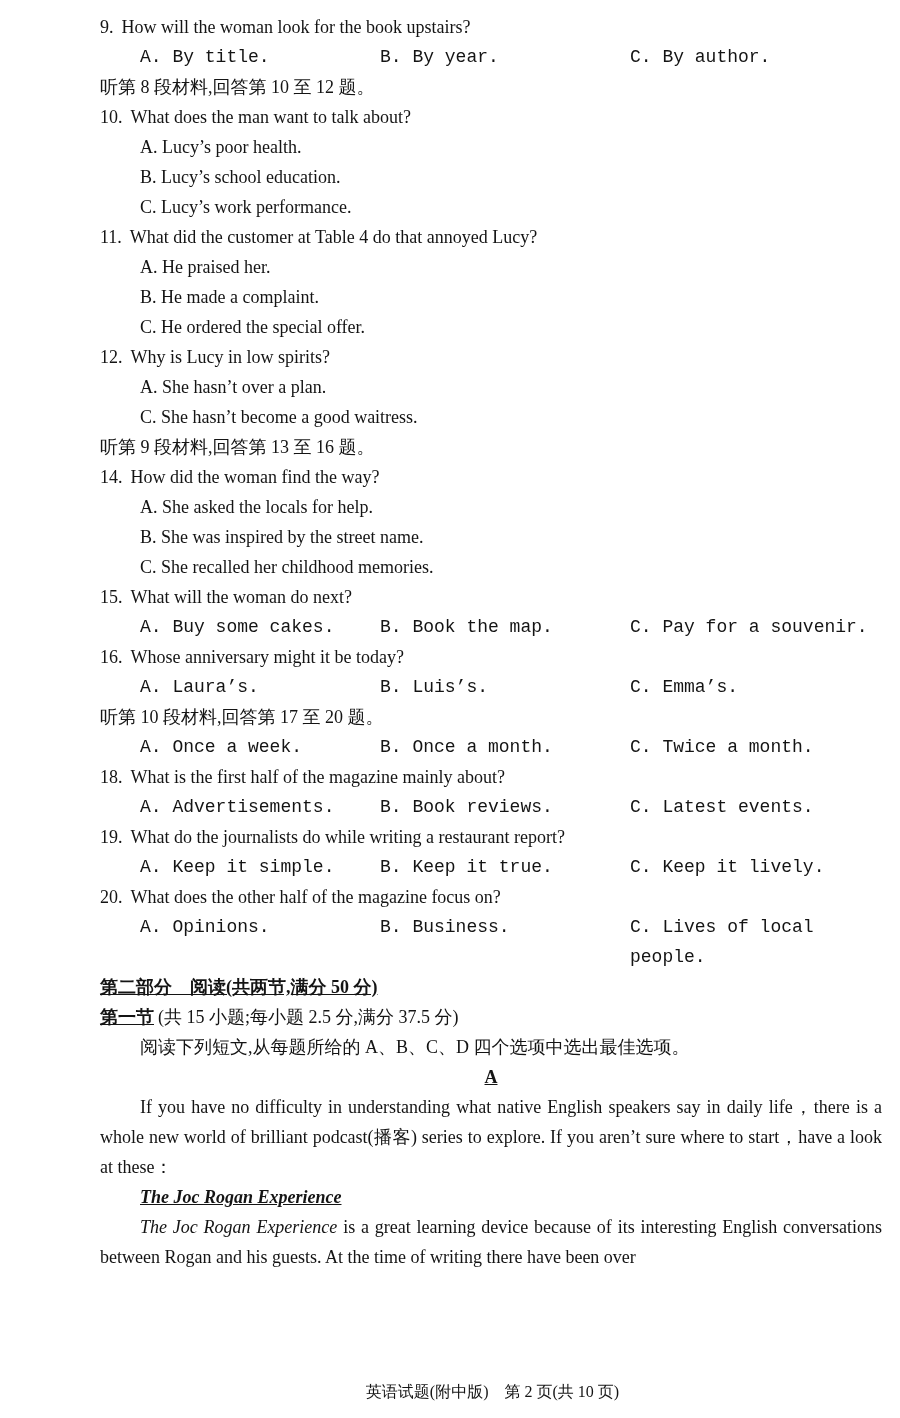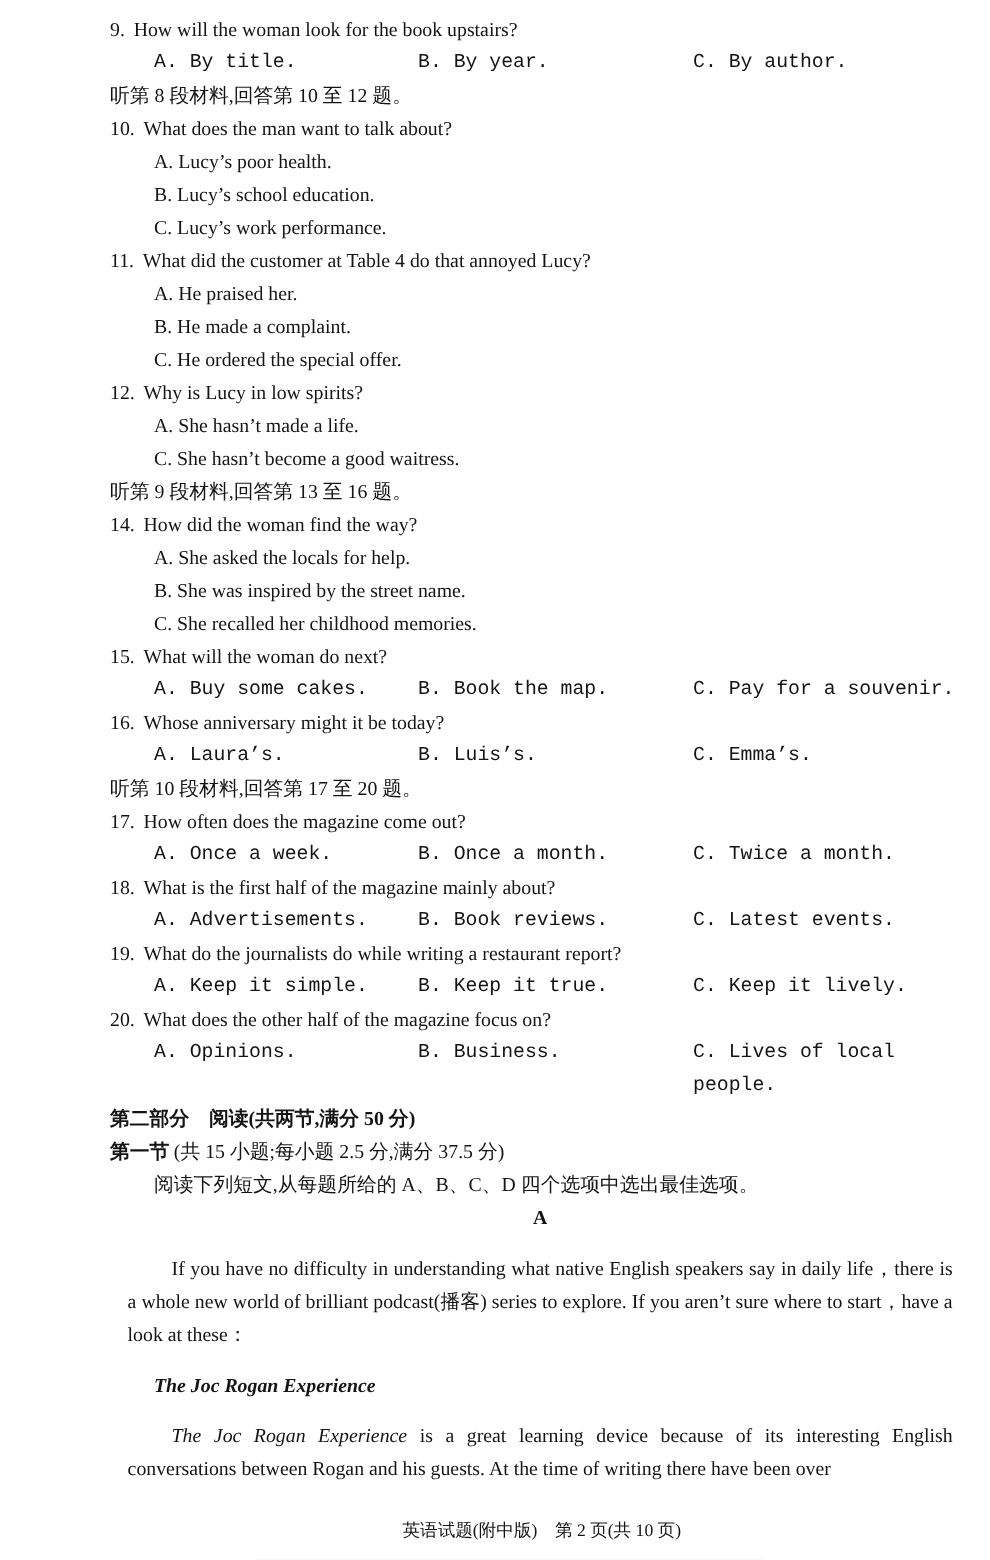--- a/index.html
+++ b/index.html
@@ -21,26 +21,26 @@
   .q-num { flex: 0 0 auto; margin-right: 8px; }
   .options-inline {
     display: grid;
     grid-template-columns: 240px 250px 1fr;
     padding-left: 40px;
     line-height: 30px;
     font-family: Liberation Mono, monospace;
   }
   .option-stacked { padding-left: 40px; line-height: 30px; }
   .cn-header { line-height: 30px; }
-  .bold { font-weight: bold; }
+  .bold { font-weight: bold; text-decoration: underline; }
   .italic { font-style: italic; }
   .indent40 { padding-left: 40px; }
   .center { text-align: center; }
   .para {
-    margin: 16px;
+    margin: 0;
     line-height: 30px;
     text-align: justify;
     text-indent: 40px;
   }
   .section-gap { margin-left: 4px; }
   .footer {
     position: absolute;
     left: 100px;
     right: 15px;
     bottom: 14px;
@@ -83,21 +83,21 @@
         </div>
         <div class="option-stacked">A. He praised her.</div>
         <div class="option-stacked">B. He made a complaint.</div>
         <div class="option-stacked">C. He ordered the special offer.</div>
       </div>
       <div>
         <div class="question-line">
           <span class="q-num">12.</span>
           <span>Why is Lucy in low spirits?</span>
         </div>
-        <div class="option-stacked">A. She hasn’t made a life.</div>
+        <div class="option-stacked">A. She hasn’t over a plan.</div>
         <div class="option-stacked">C. She hasn’t become a good waitress.</div>
       </div>
       <div class="cn-header">听第 9 段材料,回答第 13 至 16 题。</div>
       <div>
         <div class="question-line">
           <span class="q-num">14.</span>
           <span>How did the woman find the way?</span>
         </div>
         <div class="option-stacked">A. She asked the locals for help.</div>
         <div class="option-stacked">B. She was inspired by the street name.</div>
@@ -120,24 +120,20 @@
           <span>Whose anniversary might it be today?</span>
         </div>
         <div class="options-inline">
           <span>A. Laura’s.</span>
           <span>B. Luis’s.</span>
           <span>C. Emma’s.</span>
         </div>
       </div>
       <div class="cn-header">听第 10 段材料,回答第 17 至 20 题。</div>
       <div>
-        <div class="question-line">
-          <span class="q-num">17.</span>
-          <span>How often does the magazine come out?</span>
-        </div>
         <div class="options-inline">
           <span>A. Once a week.</span>
           <span>B. Once a month.</span>
           <span>C. Twice a month.</span>
         </div>
       </div>
       <div>
         <div class="question-line">
           <span class="q-num">18.</span>
           <span>What is the first half of the magazine mainly about?</span>

